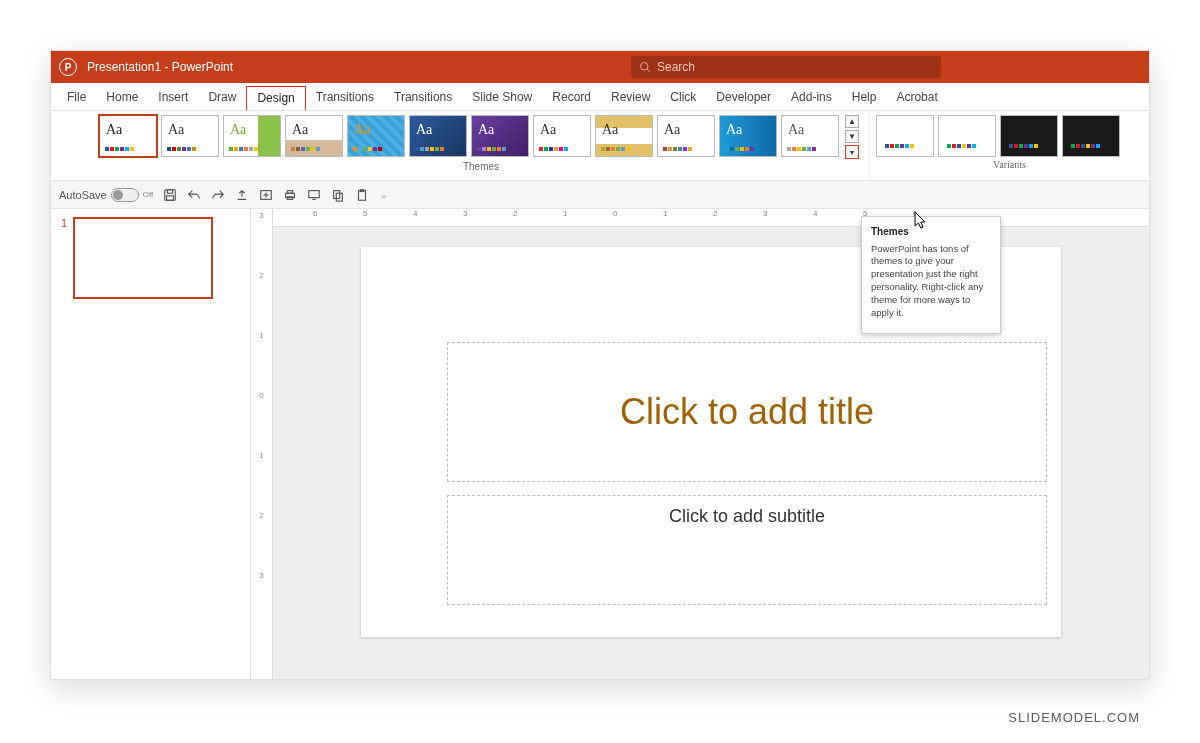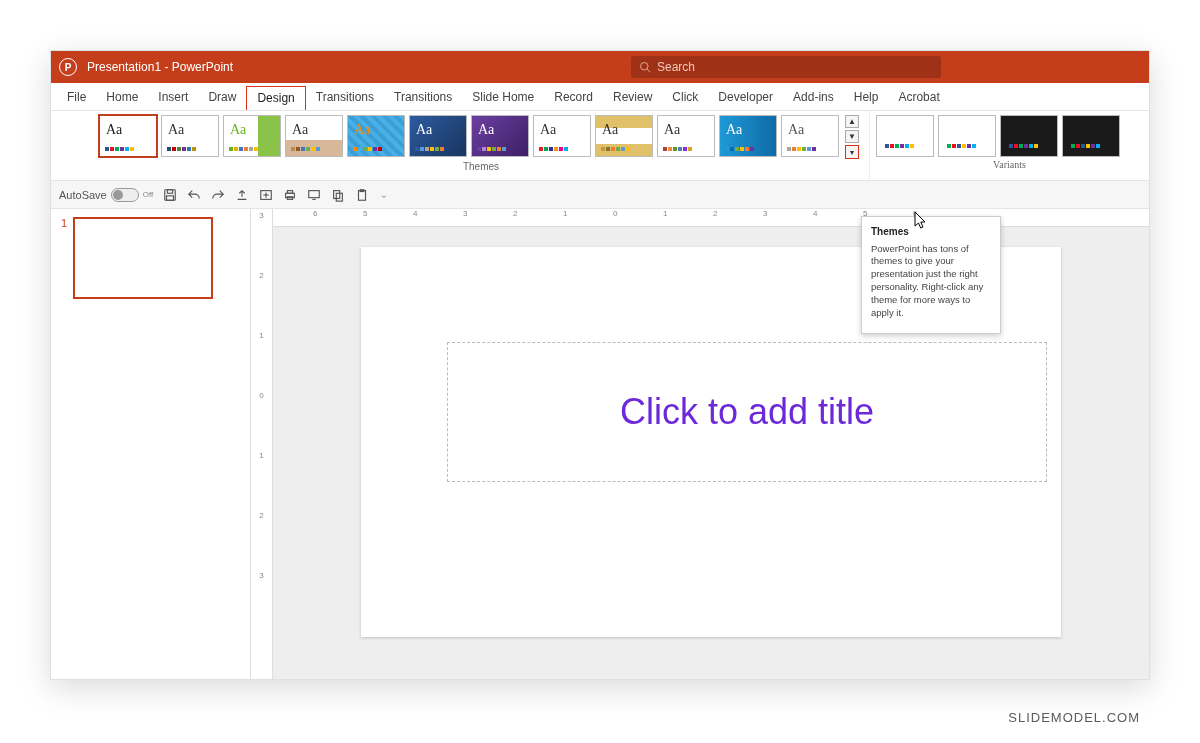--- a/index.html
+++ b/index.html
@@ -41,21 +41,21 @@
   .slide-num { font-size:11px; color:#c43e1c;}
   .slide-thumb { width:140px; height:82px; border:2px solid #c43e1c; background:#fff;}
   .vruler { width:22px; background:#fff; border-right:1px solid #ddd; font-size:8px; color:#888;}
   .vruler .tick { height:60px; text-align:center; padding-top:2px;}
   .canvas-area { flex:1; display:flex; flex-direction:column;}
   .hruler { height:18px; background:#fff; border-bottom:1px solid #ddd; display:flex; font-size:8px; color:#888; padding-left:40px;}
   .hruler .tick { width:50px;}
   .slide-canvas { flex:1; background:#eee; display:flex; justify-content:center; padding-top:20px;}
   .slide { width:700px; height:390px; background:#fff; box-shadow:0 1px 3px rgba(0,0,0,0.2); position:relative;}
   .placeholder { position:absolute; border:1px dashed #bbb;}
-  .ph-title { left:86px; top:95px; width:600px; height:140px; display:flex; align-items:center; justify-content:center; font-size:36px; color:#6d28d9;}
+  .ph-title { left:86px; top:95px; width:600px; height:140px; display:flex; align-items:center; justify-content:center; font-size:36px; color:#a16207;}
   .ph-sub { left:86px; top:248px; width:600px; height:110px; text-align:center; padding-top:10px; font-size:18px; color:#333;}
   .tooltip { position:absolute; left:810px; top:165px; width:140px; background:#fff; border:1px solid #ccc; box-shadow:0 2px 6px rgba(0,0,0,0.2); padding:8px 9px; font-size:9.5px; color:#444; line-height:1.35; z-index:50;}
   .tooltip .tt-title { font-weight:600; margin-bottom:4px; font-size:10px; color:#222;}
   .tooltip p { margin-bottom:6px;}
   .watermark { position:absolute; right:60px; bottom:18px; font-size:13px; letter-spacing:1px; color:#5b5b5b;}
   .cursor-arrow { position:absolute; left:863px; top:160px; z-index:60;}
   .cursor-arrow svg { width:14px; height:18px;}
 </style>
 </head>
 <body>
@@ -77,21 +77,21 @@
     </div>
 
     <div class="tabs" id="tabs">
         <div class="tab">File</div>
         <div class="tab">Home</div>
         <div class="tab">Insert</div>
         <div class="tab">Draw</div>
         <div class="tab active">Design</div>
         <div class="tab">Transitions</div>
         <div class="tab">Transitions</div>
-        <div class="tab">Slide Home</div>
+        <div class="tab">Slide Show</div>
         <div class="tab">Record</div>
         <div class="tab">Review</div>
         <div class="tab">Click</div>
         <div class="tab">Developer</div>
         <div class="tab">Add-ins</div>
         <div class="tab">Help</div>
         <div class="tab">Acrobat</div>
       </div>
 
     <div class="ribbon">
@@ -357,20 +357,21 @@
             <div class="tick">1</div>
             <div class="tick">2</div>
             <div class="tick">3</div>
             <div class="tick">4</div>
             <div class="tick">5</div>
             <div class="tick">6</div>
           </div>
         <div class="slide-canvas">
           <div class="slide">
             <div class="placeholder ph-title">Click to add title</div>
+            <div class="placeholder ph-sub">Click to add subtitle</div>
           </div>
         </div>
       </div>
     </div>
 
     <div class="tooltip">
       <div class="tt-title">Themes</div>
       <p>PowerPoint has tons of themes to give your presentation just the right personality. Right-click any theme for more ways to apply it.</p>
     </div>
 

